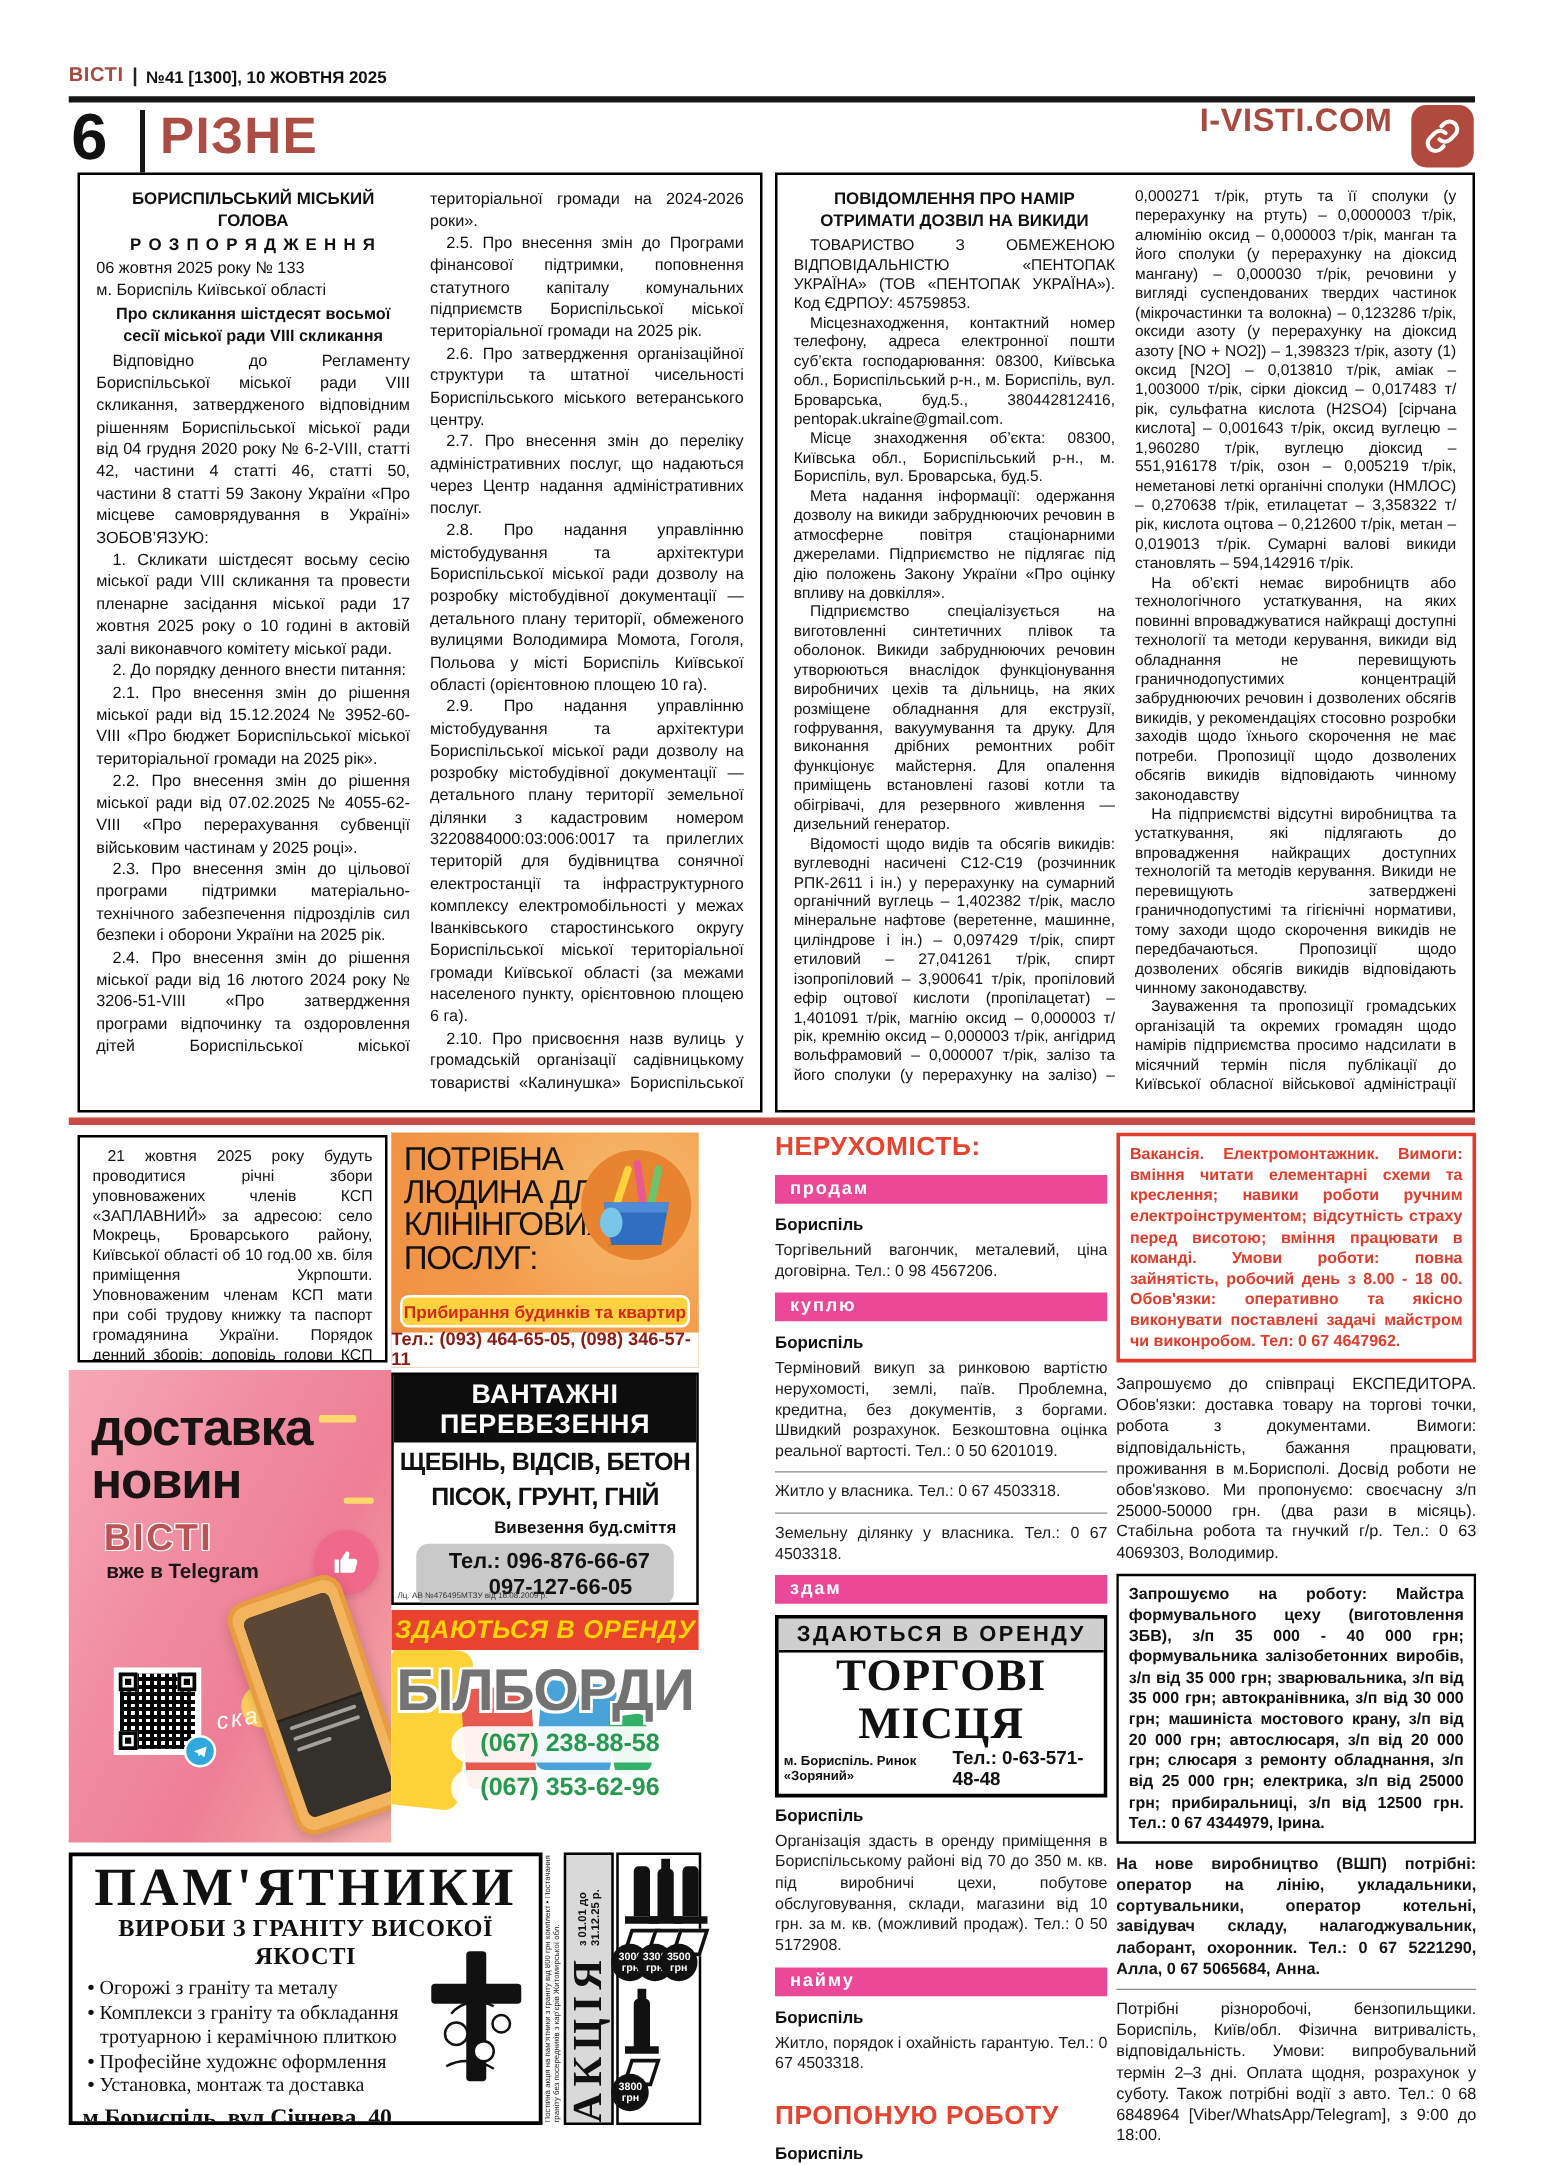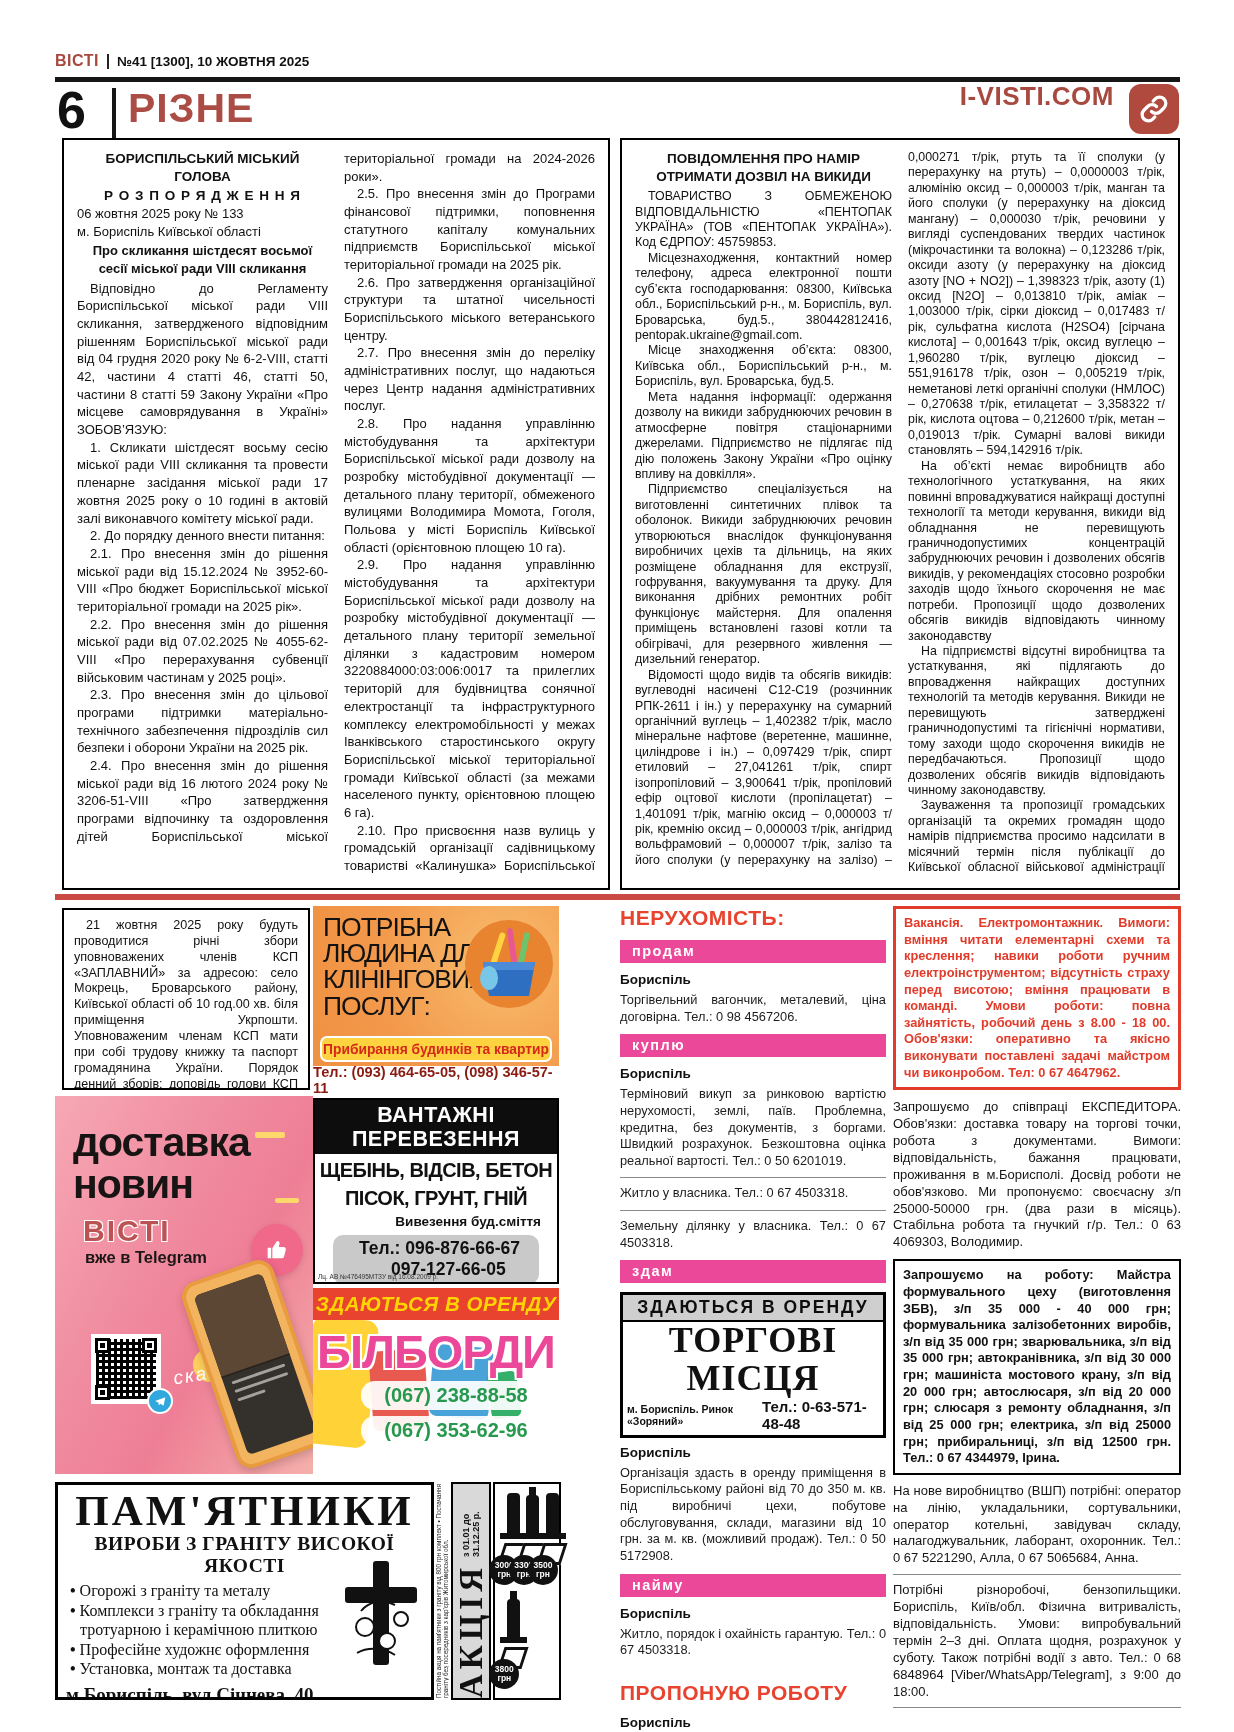--- a/index.html
+++ b/index.html
@@ -72,21 +72,21 @@
   .freight-tel{margin:6px auto 0 auto;width:206px;background:#c9c9c9;border-radius:10px;padding:3px 0 4px 26px;font-weight:900;font-size:17.5px;line-height:1.2}
   .freight-lic{position:absolute;left:3px;bottom:2px;font-size:6.5px;color:#333}
 
   
   .bill{left:313px;top:1288px;width:246px;height:180px;background:#fff;overflow:hidden}
   .bill-blob-y{position:absolute;left:-6px;top:30px;width:66px;height:128px;background:#ffd338;border-radius:12px;transform:rotate(6deg)}
   .bill-blob-r{position:absolute;left:58px;top:62px;width:56px;height:80px;background:#e85a4f;border-radius:8px;transform:rotate(-4deg)}
   .bill-blob-b{position:absolute;left:118px;top:58px;width:60px;height:72px;background:#4aa3d8;border-radius:8px;transform:rotate(5deg)}
   .bill-blob-g{position:absolute;left:176px;top:84px;width:30px;height:46px;background:#35b06a;border-radius:6px;transform:rotate(-8deg)}
   .bill-head{position:relative;background:#e8432e;color:#ffd400;font-weight:900;font-style:italic;font-size:20.5px;text-align:center;padding:4px 0;letter-spacing:.5px}
-  .bill-title{position:relative;color:#ec4899;font-weight:900;font-size:47px;letter-spacing:-1px;text-align:center;line-height:1;margin-top:8px;text-shadow:2px 2px 0 #fff,-2px -2px 0 #fff,2px -2px 0 #fff,-2px 2px 0 #fff}
+  .bill-title{position:relative;color:#737373;font-weight:900;font-size:47px;letter-spacing:-1px;text-align:center;line-height:1;margin-top:8px;text-shadow:2px 2px 0 #fff,-2px -2px 0 #fff,2px -2px 0 #fff,-2px 2px 0 #fff}
   .bill-tel{position:relative;margin:6px 8px 0 auto;width:190px;background:rgba(255,255,255,.92);border-radius:14px;color:#27994f;font-weight:900;font-size:20px;text-align:center;line-height:1.25;padding:2px 0}
 
   
   .mon-wrap{left:55px;top:1482px;width:506px;height:218px}
   .mon-box{position:absolute;left:0;top:0;width:379px;height:218px;border:3px solid #000;background:#fff;font-family:"Liberation Serif",serif;padding:4px 8px;overflow:hidden}
   .mon-title{font-size:43px;font-weight:900;text-align:center;letter-spacing:3px;line-height:1}
   .mon-sub{font-size:19.5px;font-weight:900;text-align:center;letter-spacing:.5px;margin-top:1px}
   .mn-bullet{font-size:16px;line-height:1.22;padding-left:14px;text-indent:-10px;max-width:300px}
   .mn-bullet::before{content:"• ";font-weight:bold}
   .mon-addr{font-size:19px;font-weight:900;margin-top:5px}
@@ -114,21 +114,21 @@
   .market-head{background:#cfcfcf;color:#0d0d0d;font-weight:900;font-size:17.5px;letter-spacing:2px;text-align:center;padding:2px 0;border-bottom:2px solid #000}
   .market-title{font-family:"Liberation Serif",serif;font-weight:900;font-size:36px;letter-spacing:1px;text-align:center;line-height:1.05}
   .market-foot{display:flex;align-items:center;justify-content:space-between;padding:0 4px 3px 4px}
   .market-place{font-weight:900;font-size:10.5px}
   .market-tel{font-weight:900;font-size:15px}
 
   
   .jobs{left:893px;top:906px;width:288px;height:808px;overflow:hidden}
   .vac-box{border:3px solid #e23b2a;color:#e23b2a;font-weight:bold;font-size:12.8px;line-height:1.3;text-align:justify;padding:6px 8px;margin-bottom:9px}
   .jpara{font-size:13px;line-height:1.3;text-align:justify;color:#151515;margin-bottom:7px}
-  .jbold{font-weight:normal}
+  .jbold{font-weight:bold}
   .jbox{border:2px solid #000;padding:6px 8px;margin:8px 0;font-weight:bold;font-size:12.8px;line-height:1.3;text-align:justify}
 
   svg{display:block}
 </style>
 </head>
 <body>
 
 <div id="page">
 
   <div class="abs mast-line">

